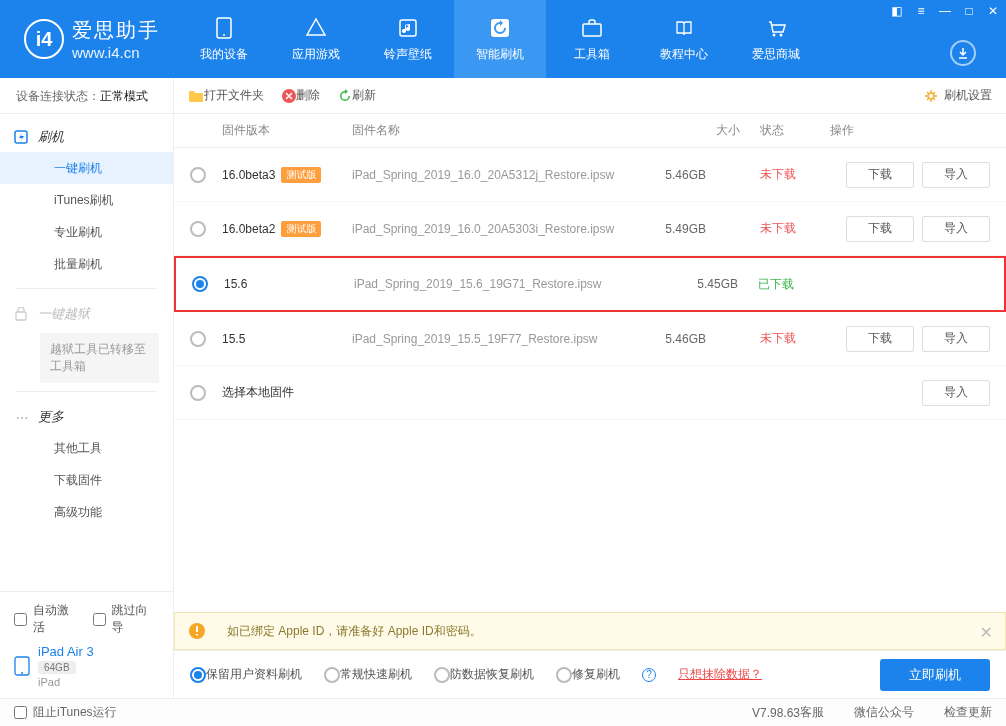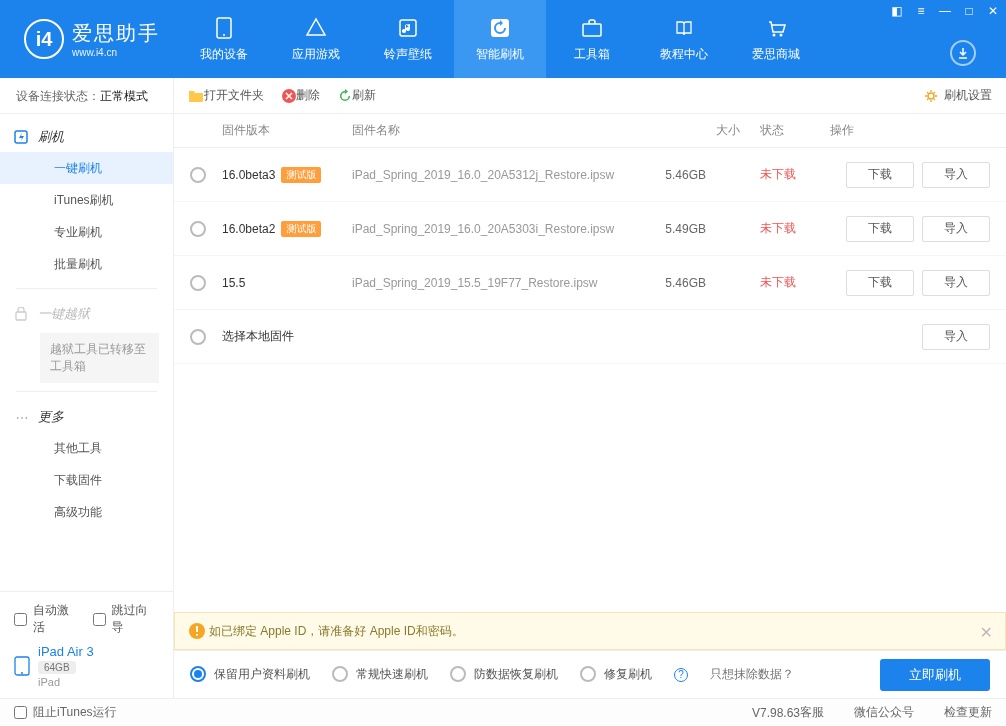--- a/index.html
+++ b/index.html
@@ -3,21 +3,21 @@
 <meta charset="utf-8">
 <style>
 * { margin: 0; padding: 0; box-sizing: border-box; font-family: "Microsoft YaHei", sans-serif; }
 body { width: 1006px; height: 726px; background: #fff; overflow: hidden; font-size: 12px; color: #555; }
 
 .header { height: 78px; background: linear-gradient(#1c82ec, #1c82ec); display: flex; align-items: center; position: relative; }
 .logo-wrap { display: flex; align-items: center; padding: 0 18px 0 24px; }
 .logo-circle { width: 40px; height: 40px; border: 2px solid #fff; border-radius: 50%; display: flex; align-items: center; justify-content: center; color: #fff; font-weight: bold; font-size: 20px; margin-right: 8px; }
 .logo-txt { color: #fff; }
 .logo-txt .cn { font-size: 20px; font-weight: 500; letter-spacing: 2px; }
-.logo-txt .url { font-size: 10px; opacity: .9; }
+.logo-txt .url { font-size: 15px; opacity: .9; }
 
 .nav { display: flex; height: 100%; }
 .nav-item { width: 92px; display: flex; flex-direction: column; align-items: center; justify-content: center; color: #fff; cursor: pointer; }
 .nav-item.active { background: #3a97f2; }
 .nav-icon { width: 24px; height: 24px; margin-bottom: 6px; display: flex; align-items: center; justify-content: center; }
 .nav-label { font-size: 12px; }
 
 .win-controls { position: absolute; top: 4px; right: 6px; display: flex; gap: 10px; }
 .win-btn { width: 14px; height: 14px; display: flex; align-items: center; justify-content: center; color: #fff; cursor: pointer; }
 .dl-circle { position: absolute; right: 30px; top: 40px; width: 26px; height: 26px; border: 2px solid rgba(255,255,255,.6); border-radius: 50%; display: flex; align-items: center; justify-content: center; color: #fff; }
@@ -67,27 +67,27 @@
 .row .c5 { width: 90px; padding-left: 20px; }
 .row .c6 { width: 160px; display: flex; gap: 8px; justify-content: flex-end; }
 .badge-beta { background: #ff9e3d; color: #fff; padding: 1px 5px; border-radius: 2px; font-size: 10px; }
 .status-red { color: #e55; margin-left: 34px; }
 .status-green { color: #3ab54a; }
 .btn-sm { width: 68px; height: 26px; border: 1px solid #ddd; background: #fff; border-radius: 2px; font-size: 12px; color: #555; cursor: pointer; }
 .radio { width: 16px; height: 16px; border: 2px solid #bbb; border-radius: 50%; display: inline-flex; align-items: center; justify-content: center; }
 .radio.on { border-color: #1c82ec; }
 .radio.on::after { content: ""; width: 8px; height: 8px; background: #1c82ec; border-radius: 50%; }
 
-.alert-bar { height: 38px; background: #fffbe8; border: 1px solid #f2e7b2; display: flex; align-items: center; padding: 0 14px; font-size: 12px; color: #8a7a2e; gap: 4px; margin-top: auto; position: relative; }
+.alert-bar { height: 38px; background: #fffbe8; border: 1px solid #f2e7b2; display: flex; align-items: center; padding: 0 14px; font-size: 12px; color: #8a7a2e; gap: 22px; margin-top: auto; position: relative; }
 .alert-bar .close { position: absolute; right: 12px; top: 10px; color: #bbb; cursor: pointer; font-size: 16px; }
 
 .flash-bar { height: 48px; border-top: 1px solid #eee; display: flex; align-items: center; padding: 0 16px; gap: 22px; font-size: 12px; }
-.flash-opt { display: flex; gap: 8px; cursor: pointer; }
+.flash-opt { display: flex; align-items: center; gap: 0; cursor: pointer; }
 .q-icon { width: 14px; height: 14px; border: 1px solid #1c82ec; color: #1c82ec; border-radius: 50%; display: inline-flex; align-items: center; justify-content: center; font-size: 10px; }
-.link { color: #737373; cursor: pointer; }
+.link { color: #ef4444; text-decoration: underline; cursor: pointer; }
 .flash-btn { margin-left: auto; width: 110px; height: 32px; background: #1c82ec; color: #fff; border: none; border-radius: 3px; font-size: 13px; cursor: pointer; }
 
 .statusbar { height: 28px; border-top: 1px solid #eee; display: flex; align-items: center; padding: 0 14px; font-size: 12px; color: #666; background: #fdfdfd; }
 .statusbar .right { margin-left: auto; display: flex; gap: 30px; }
 
 svg { display: block; }
 </style>
 </head>
 <body>
 
@@ -304,20 +304,32 @@
             <span>16.0beta2</span>
             <span class="badge-beta">测试版</span>
           </span>
           <span class="c3">iPad_Spring_2019_16.0_20A5303i_Restore.ipsw</span>
           <span class="c4">5.49GB</span>
           <span class="c5 status-red">未下载</span>
           <span class="c6">
             <button class="btn-sm">下载</button>
             <button class="btn-sm">导入</button>
           </span>
+        </div>
+        <div class="row highlight">
+          <span class="c1">
+            <span class="radio on"></span>
+          </span>
+          <span class="c2">
+            <span>15.6</span>
+          </span>
+          <span class="c3">iPad_Spring_2019_15.6_19G71_Restore.ipsw</span>
+          <span class="c4">5.45GB</span>
+          <span class="c5 status-green">已下载</span>
+          <span class="c6"></span>
         </div>
         <div class="row">
           <span class="c1">
             <span class="radio "></span>
           </span>
           <span class="c2">
             <span>15.5</span>
           </span>
           <span class="c3">iPad_Spring_2019_15.5_19F77_Restore.ipsw</span>
           <span class="c4">5.46GB</span>

